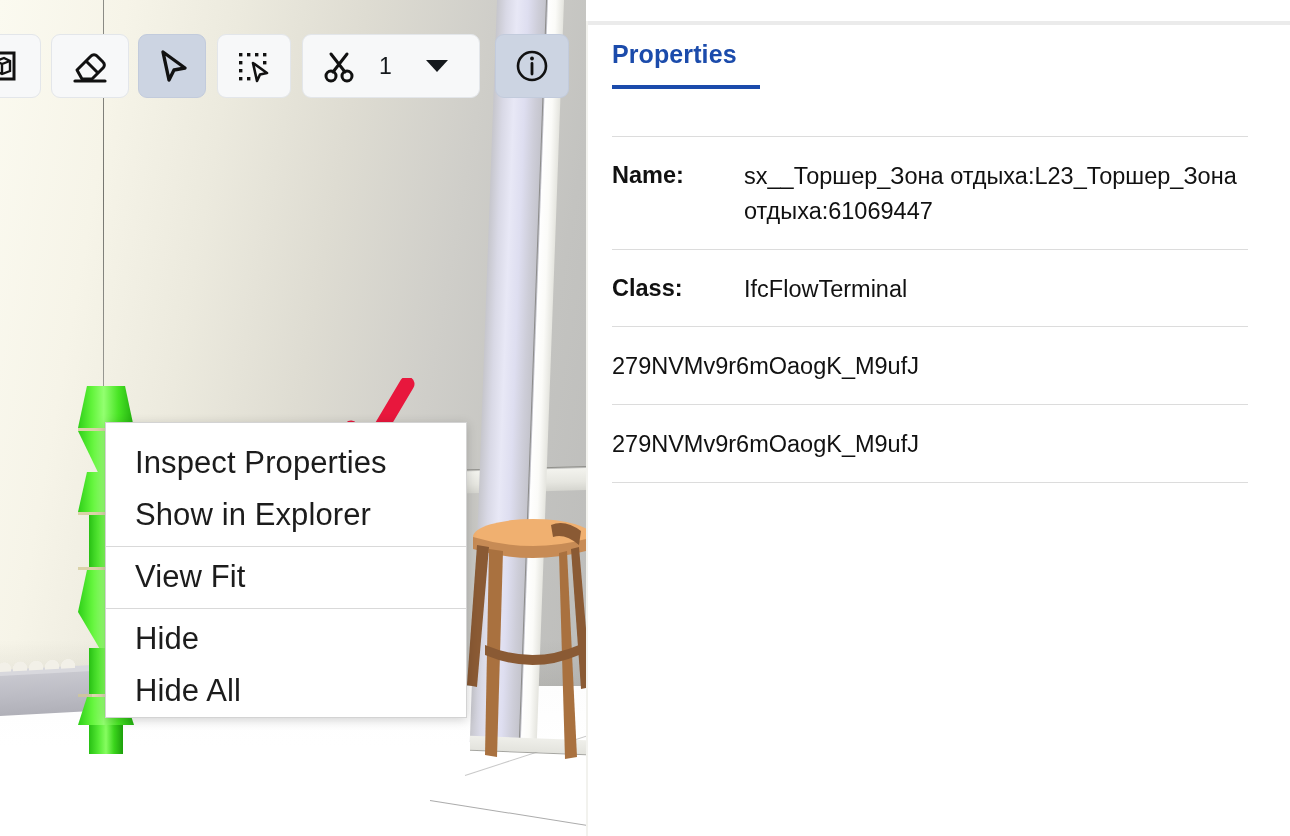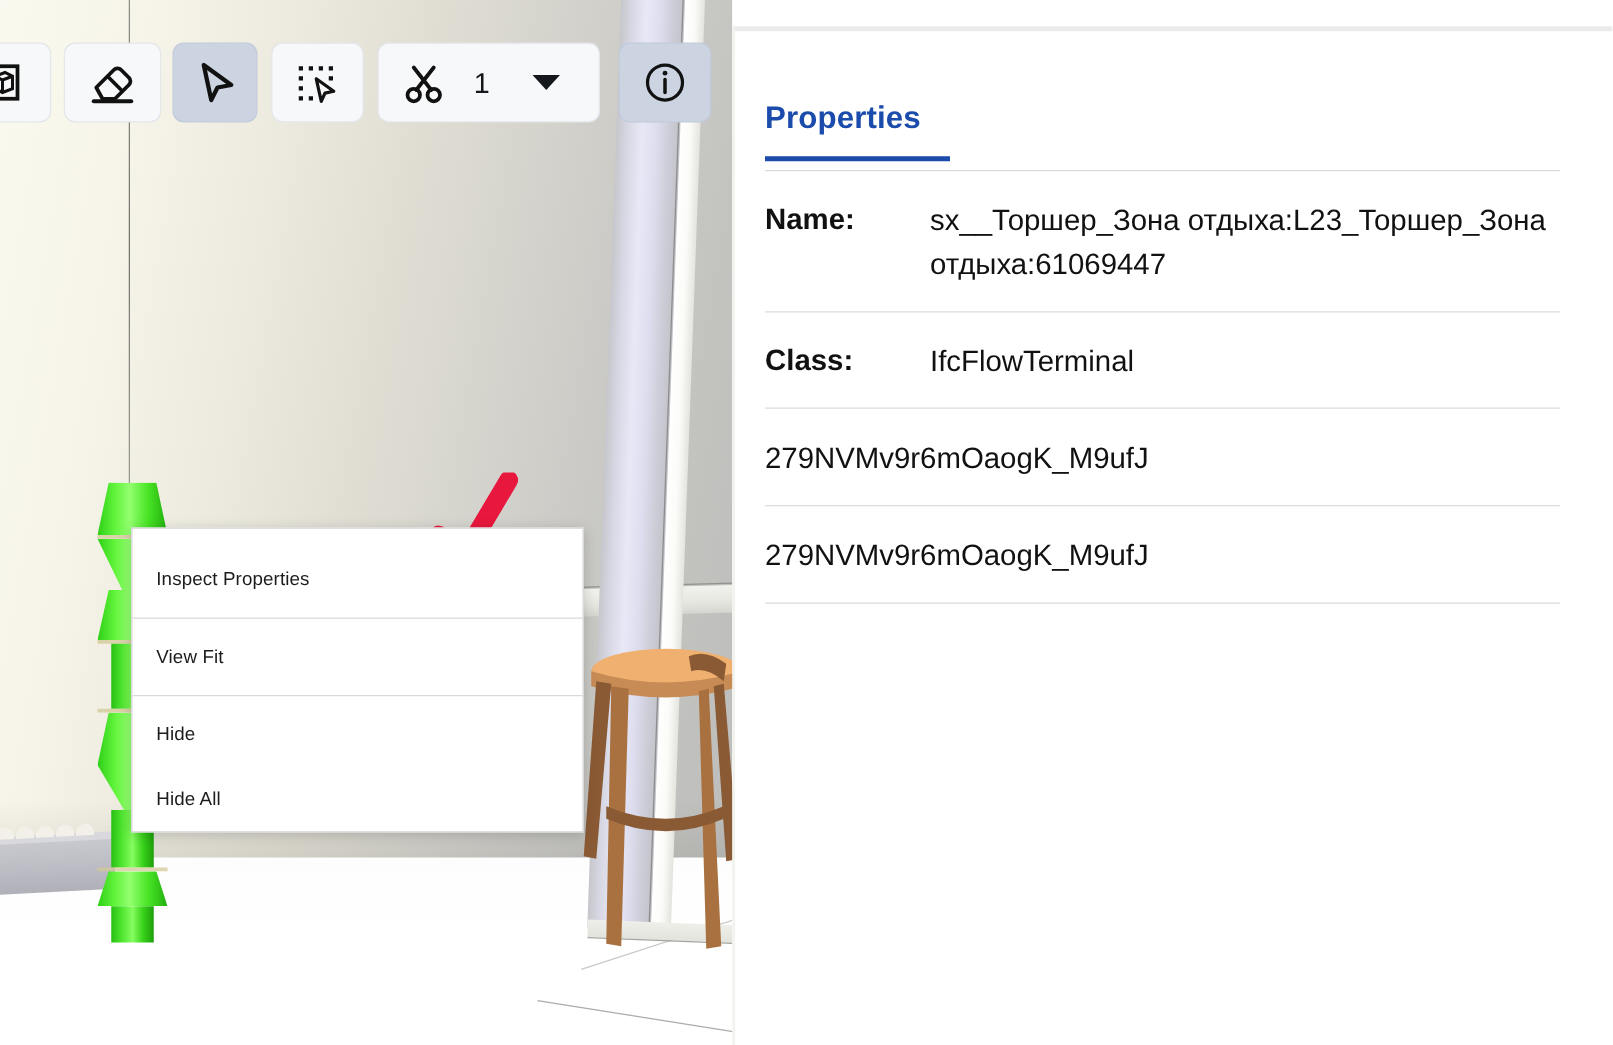--- a/index.html
+++ b/index.html
@@ -140,36 +140,36 @@
   .caret{width:0;height:0;border-left:11px solid transparent;border-right:11px solid transparent;border-top:12px solid #14181c;}
 
   
   #ctxmenu{
     position:absolute;left:105px;top:422px;width:362px;
     background:#ffffff;border:1px solid #d3d3d3;
     box-shadow:0 2px 10px rgba(0,0,0,0.18);
     padding:14px 0 0 0;box-sizing:border-box;
   }
   .menu-item{
-    height:52px;display:flex;align-items:center;padding-left:19px;
-    font-size:15px;color:#1c1c1c;letter-spacing:.1px;cursor:default;
+    height:52px;display:flex;align-items:center;padding-left:29px;
+    font-size:31px;color:#1c1c1c;letter-spacing:.1px;cursor:default;
   }
   .menu-sep{height:1px;background:#d9d9d9;margin:5px 0 4px 0;}
 
   
   #panel{
     position:absolute;left:586px;top:0;width:704px;height:836px;
     background:#ffffff;box-sizing:border-box;
   }
   #panel-topline{position:absolute;left:0;top:21px;width:704px;height:4px;background:#ebebeb;}
   #panel-leftedge{position:absolute;left:0;top:21px;width:2px;height:815px;background:#f2f2ee;}
   #tabs{position:absolute;left:26px;top:40px;}
   .tab{
     font-size:25px;font-weight:bold;color:#1b4bab;letter-spacing:.1px;
-    padding-bottom:16px;display:inline-block;margin-top:40px;
+    padding-bottom:16px;display:inline-block;
   }
   .tab-underline{width:148px;height:4px;background:#1b4bab;}
   .prop-table{position:absolute;left:26px;top:136px;width:636px;}
   .prop-row{display:flex;border-top:1px solid #dcdcdc;padding:22px 0 20px 0;}
   .prop-row:last-child{border-bottom:1px solid #dcdcdc;}
   .prop-key{
     width:132px;flex:0 0 132px;font-size:23.5px;font-weight:bold;color:#111;line-height:1.38;
   }
   .prop-val{
     flex:1;font-size:23.5px;color:#111;line-height:1.48;word-break:break-word;
@@ -288,20 +288,21 @@
     <svg width="40" height="40" viewBox="0 0 40 40">
       <circle cx="20" cy="20" r="14" fill="none" stroke="#111" stroke-width="2.6"></circle>
       <circle cx="20" cy="12.5" r="1.9" fill="#111"></circle>
       <line x1="20" y1="17.5" x2="20" y2="28" stroke="#111" stroke-width="2.8" stroke-linecap="round"></line>
     </svg>
   </div>
 </div>
 
 <div id="ctxmenu">
   <div class="menu-item">Inspect Properties</div>
+  <div class="menu-item">Show in Explorer</div>
   <div class="menu-sep"></div>
   <div class="menu-item">View Fit</div>
   <div class="menu-sep"></div>
   <div class="menu-item">Hide</div>
   <div class="menu-item">Hide All</div>
 </div>
 
 <div id="panel">
   <div id="panel-topline"></div>
   <div id="panel-leftedge"></div>

